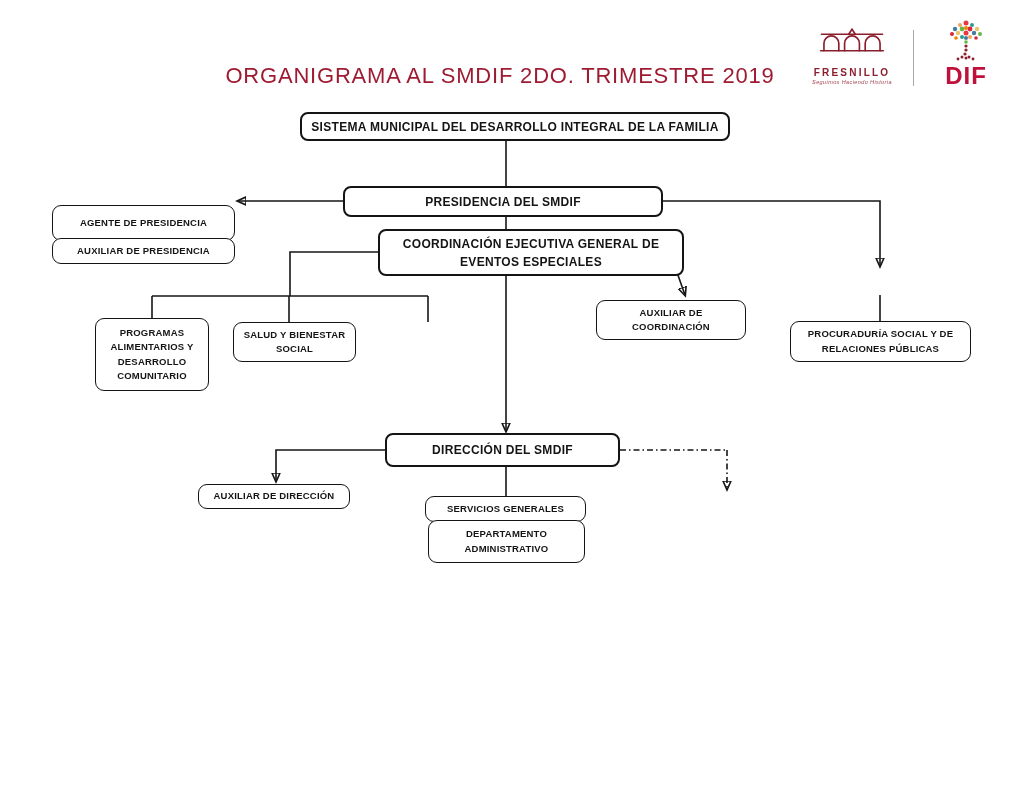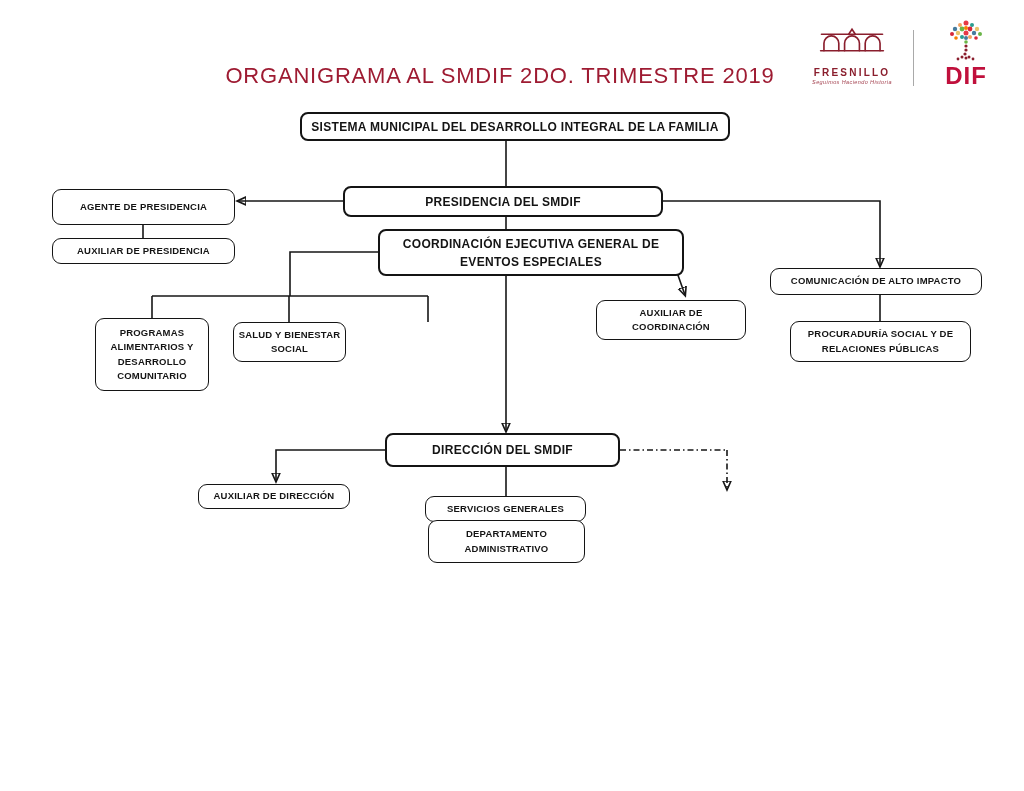--- a/index.html
+++ b/index.html
@@ -116,35 +116,34 @@
     <path d="M506 522 V541"></path>
 
     <path class="dashed" d="M620 450 H727"></path>
     <path class="dashed" d="M727 450 V489" marker-end="url(#arr)"></path>
   </svg>
 
   <div class="node main" style="left:300px;top:112px;width:430px;height:29px">SISTEMA MUNICIPAL DEL DESARROLLO INTEGRAL DE LA FAMILIA</div>
 
   <div class="node main" style="left:343px;top:186px;width:320px;height:31px">PRESIDENCIA DEL SMDIF</div>
 
-  <div class="node" style="left:52px;top:189px;width:183px;height:36px">AGENTE DE PRESIDENCIA</div>
+  <div class="node" style="left:52px;top:205px;width:183px;height:36px">AGENTE DE PRESIDENCIA</div>
 
   <div class="node" style="left:52px;top:238px;width:183px;height:26px">AUXILIAR DE PRESIDENCIA</div>
 
   <div class="node main" style="left:378px;top:229px;width:306px;height:47px">COORDINACIÓN EJECUTIVA GENERAL DE EVENTOS ESPECIALES</div>
 
-  <div class="node" style="left:770px;top:268px;width:212px;height:27px">COMUNICACIÓN DE ALTO IMPACTO</div>
 
   <div class="node" style="left:790px;top:321px;width:181px;height:41px">PROCURADURÍA SOCIAL Y DE RELACIONES PÚBLICAS</div>
 
   <div class="node" style="left:596px;top:300px;width:150px;height:40px">AUXILIAR DE COORDINACIÓN</div>
 
   <div class="node" style="left:95px;top:318px;width:114px;height:73px">PROGRAMAS ALIMENTARIOS Y DESARROLLO COMUNITARIO</div>
 
-  <div class="node" style="left:233px;top:322px;width:113px;height:40px;padding:0 3px">SALUD Y BIENESTAR SOCIAL</div>
+  <div class="node" style="left:233px;top:322px;width:123px;height:40px;padding:0 3px">SALUD Y BIENESTAR SOCIAL</div>
 
 
   <div class="node main" style="left:385px;top:433px;width:235px;height:34px">DIRECCIÓN DEL SMDIF</div>
 
   <div class="node" style="left:198px;top:484px;width:152px;height:25px">AUXILIAR DE DIRECCIÓN</div>
 
   <div class="node" style="left:425px;top:496px;width:161px;height:26px">SERVICIOS GENERALES</div>
 
   <div class="node" style="left:428px;top:520px;width:157px;height:43px">DEPARTAMENTO ADMINISTRATIVO</div>
 

